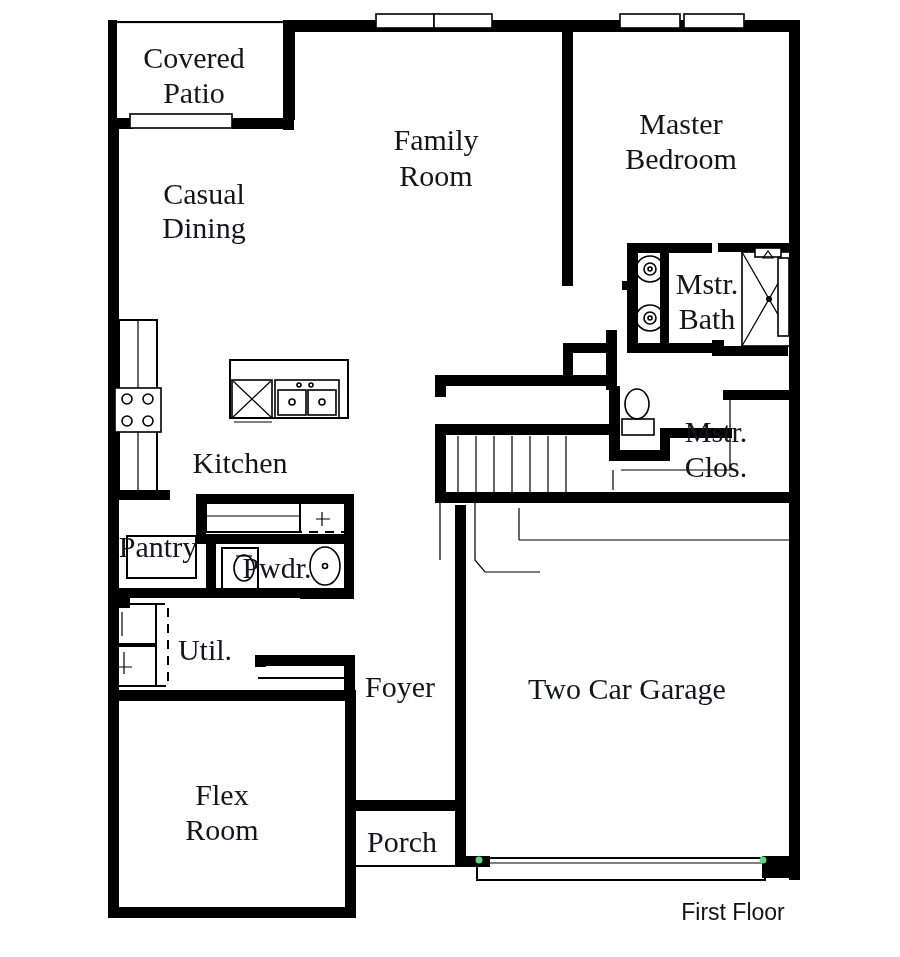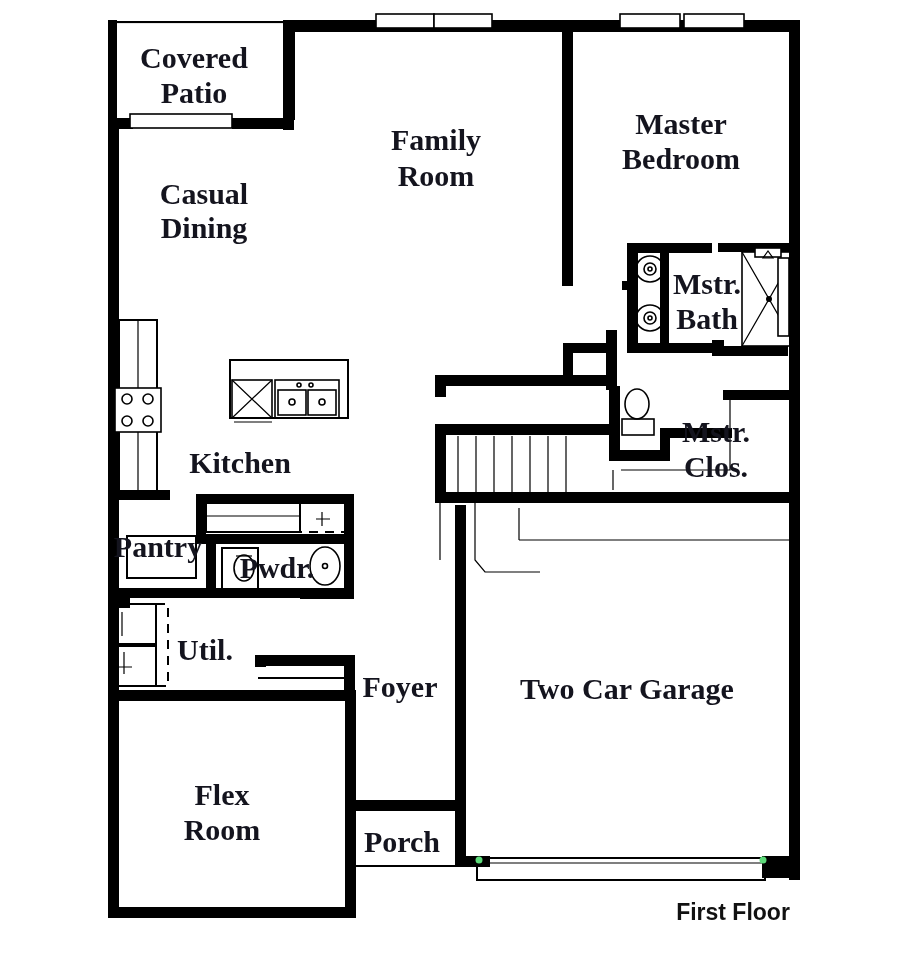--- a/index.html
+++ b/index.html
@@ -12,21 +12,20 @@
     height: 957px;
     font-family: "Liberation Serif", serif;
     position: relative;
     overflow: hidden;
   }
   #plan-root {
     position: absolute;
     left: 0; top: 0;
     width: 900px;
     height: 682px;
-    font-weight: bold;
   }
   svg.plan {
     display: block;
     width: 900px;
     height: 957px;
   }
   text.room-label {
     font-family: "Liberation Serif", serif;
     fill: #14141e;
     text-anchor: middle;

